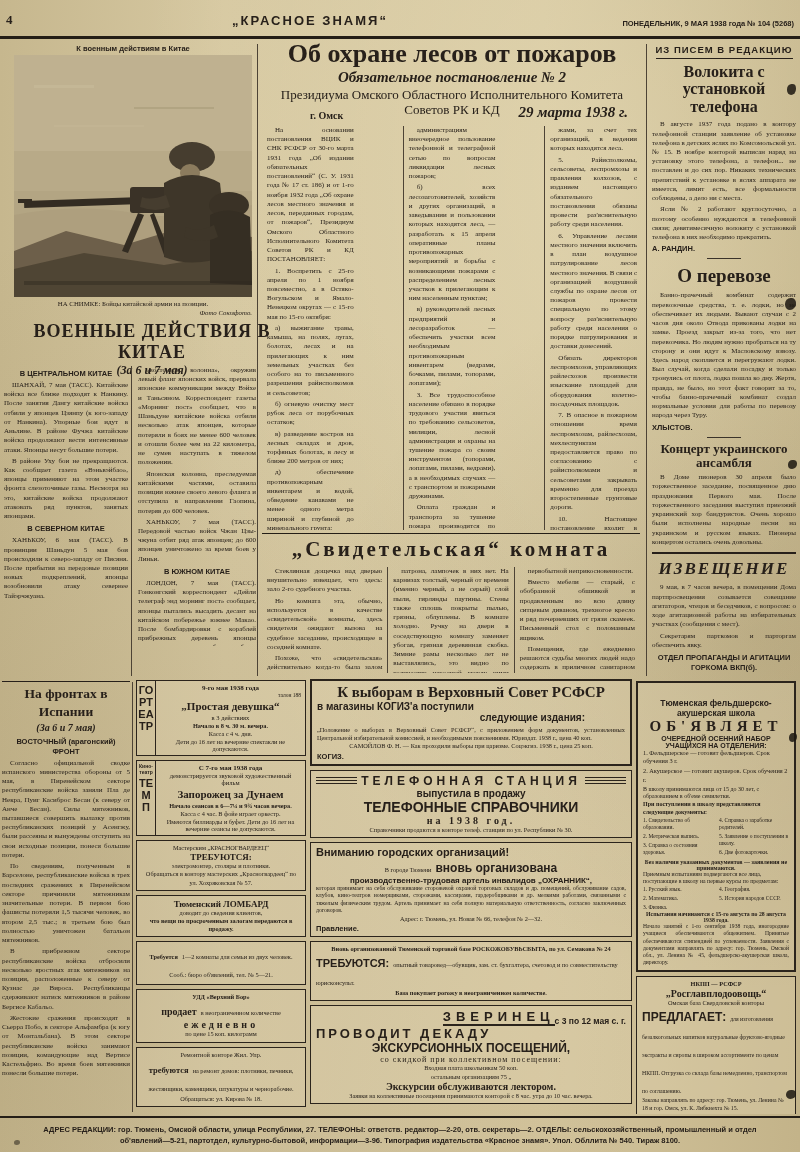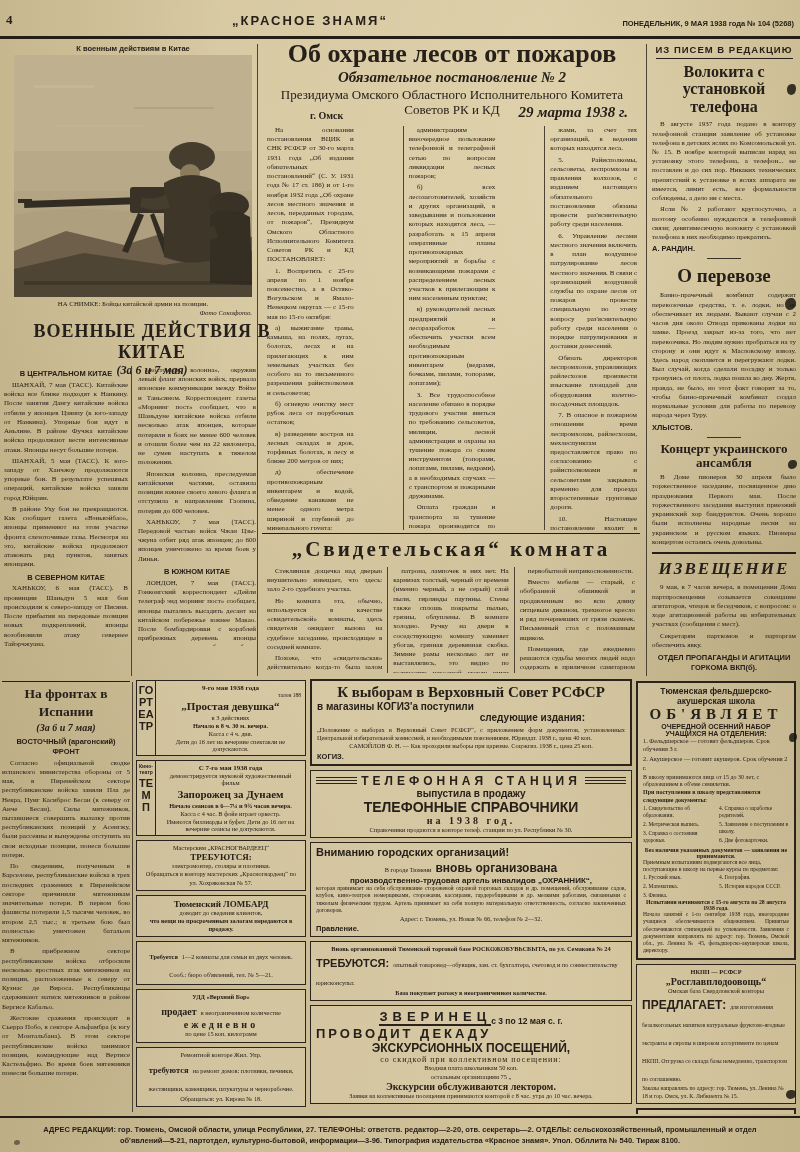--- a/index.html
+++ b/index.html
@@ -136,21 +136,20 @@
 
   <div id="china-head" class="abs">
     <div id="china-title">ВОЕННЫЕ ДЕЙСТВИЯ В КИТАЕ</div>
     <div id="china-sub">(За 6 и 7 мая)</div>
   </div>
 
   <div id="china-col1" class="abs body-txt">
     <div class="shead">В ЦЕНТРАЛЬНОМ КИТАЕ</div>
     <div>
         <p class="para" style="margin: 0px 0px 2px;">ШАНХАЙ, 7 мая (ТАСС). Китайские войска все ближе подходят к Нанкину. После занятия Дангу китайские войска отбили у японцев Цзянпу (к юго-западу от Нанкина). Упорные бои идут в Аньлине. В районе Фучжа китайские войска продолжают вести интенсивные атаки. Японцы несут большие потери.</p>
-        <p class="para" style="margin: 0px 0px 2px;">ШАНХАЙ, 5 мая (ТАСС). К юго-западу от Ханчжоу продолжаются упорные бои. В результате успешных операций, китайские войска заняли город Юйцзян.</p>
         <p class="para" style="margin: 0px 0px 2px;">В районе Уху бои не прекращаются. Как сообщает газета «Вэньвэйбао», японцы применяют на этом участке фронта слезоточивые газы. Несмотря на это, китайские войска продолжают атаковать ряд пунктов, занятых японцами.</p>
       </div>
     <div class="shead">В СЕВЕРНОМ КИТАЕ</div>
     <div>
         <p class="para" style="margin: 0px 0px 2px;">ХАНЬКОУ, 6 мая (ТАСС). В провинции Шаньдун 5 мая бои происходили к северо-западу от Писяня. После прибытия на передовые позиции новых подкреплений, японцы возобновили атаку севернее Тайэрчжуана.</p>
       </div>
   </div>
   <div id="china-col2" class="abs body-txt">
     <div>
         <p class="para" style="margin: 0px 0px 2px;">«восточная колонна», окружив левый фланг японских войск, прервала японские коммуникации между Вэйхе и Таньсяном. Корреспондент газеты «Морнинг пост» сообщает, что в Шаньдуне китайские войска отбили несколько атак японцев, которые потеряли в боях не менее 600 человек и отошли более чем на 22 километра, не сумев наступать в тяжелом положении.</p>
@@ -356,37 +355,37 @@
       <div class="ad-c ad-small">Адрес: г. Тюмень, ул. Новая № 66, телефон № 2—32.</div>
       <div class="sig-right">Правление.</div>
     </div>
     <div class="adbox">
       <div class="ad-c ad-small ad-b">Вновь организованной Тюменской торговой базе РОСКОЖОБУВЬСБЫТА, по ул. Семакова № 24</div>
       <span class="ad-b" style="font-size:11px;font-family:'Liberation Sans',sans-serif;">ТРЕБУЮТСЯ:</span>
       <span class="ad-small">опытный товаровед—обувщик, зам. ст. бухгалтера, счетовод и по совместительству юрисконсульт.</span>
       <div class="ad-c ad-small ad-b">База покупает рогожу в неограниченном количестве.</div>
     </div>
     <div class="adbox">
-      <div style="display:flex;justify-content:center;align-items:flex-end;">
+      <div style="display:flex;justify-content:flex-end;align-items:flex-end;">
         <span class="ad-b" style="font-size:13px;letter-spacing:5px;border-bottom:2px solid #2b241c;font-family:'Liberation Sans',sans-serif;">ЗВЕРИНЕЦ</span>
         <span class="ad-b" style="font-size:8.5px;font-family:'Liberation Sans',sans-serif;">с 3 по 12 мая с. г.</span>
       </div>
       <div class="ad-b" style="font-size:13px;letter-spacing:3px;font-family:'Liberation Sans',sans-serif;">ПРОВОДИТ ДЕКАДУ</div>
       <div class="ad-b ad-c" style="font-size:12px;font-family:'Liberation Sans',sans-serif;">ЭКСКУРСИОННЫХ ПОСЕЩЕНИЙ,</div>
       <div class="ad-c" style="font-size:8px;letter-spacing:1px;">со скидкой при коллективном посещении:</div>
       <div class="ad-c ad-small">Входная плата школьникам 50 коп.</div>
       <div class="ad-c ad-small">остальным организациям 75 „</div>
       <div class="ad-c ad-b" style="font-size:10px;">Экскурсии обслуживаются лектором.</div>
       <div class="ad-c ad-small">Заявки на коллективные посещения принимаются конторой с 8 час. утра до 10 час. вечера.</div>
     </div>
   </div>
 
   <div id="right-ads" class="abs">
     <div class="adbox thick">
-      <div class="ad-c ad-b" style="font-size:8.5px;font-family:'Liberation Sans',sans-serif;">Тюменская фельдшерско-акушерская школа</div>
+      <div class="ad-c ad-b" style="font-size:8.5px;font-family:'Liberation Sans',sans-serif;margin-top:12px;">Тюменская фельдшерско-акушерская школа</div>
       <div class="ad-c ad-b" style="font-size:15px;letter-spacing:5px;">ОБ'ЯВЛЯЕТ</div>
       <div class="ad-c ad-b" style="font-size:7px;font-family:'Liberation Sans',sans-serif;">ОЧЕРЕДНОЙ ОСЕННИЙ НАБОР УЧАЩИХСЯ НА ОТДЕЛЕНИЯ:</div>
       <div class="ad-small">
           <p class="ad-small doc" style="margin: 0px 0px 2px;">1. Фельдшерское — готовит фельдшеров. Срок обучения 3 г.</p>
           <p class="ad-small doc" style="margin: 0px 0px 2px;">2. Акушерское — готовит акушеров. Срок обучения 2 г.</p>
         </div>
       <div class="ad-small" style="font-size:6px;">В школу принимаются лица от 15 до 30 лет, с образованием в об'еме семилетки.</div>
       <div class="ad-small ad-b" style="font-size:6px;">При поступлении в школу представляются следующие документы:</div>
       <div style="columns:2;column-gap:6px;font-size:5.5px;line-height:1.3;">
           <p class="doc" style="margin: 0px 0px 2px;">1. Свидетельство об образовании.</p>

